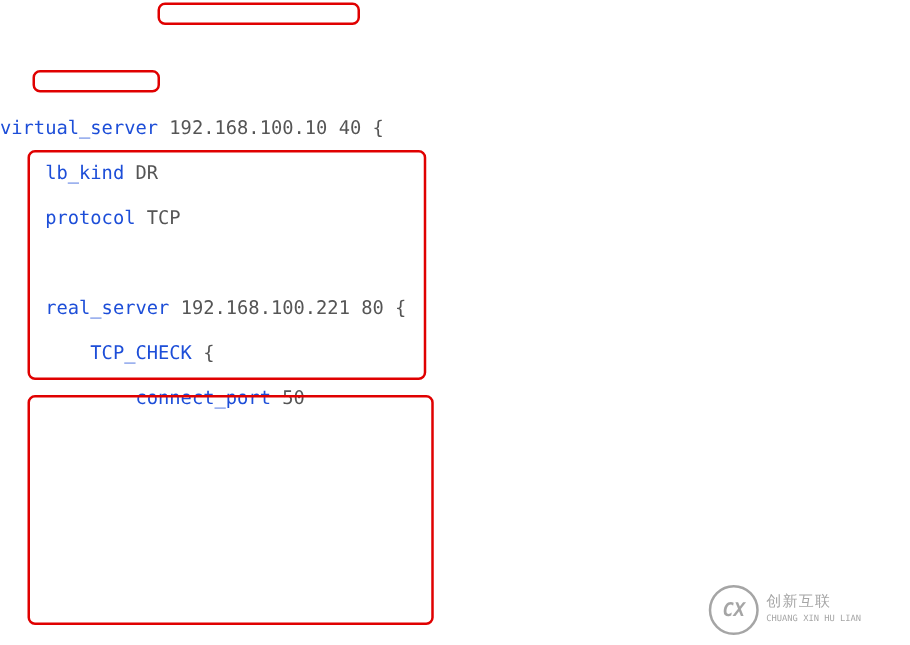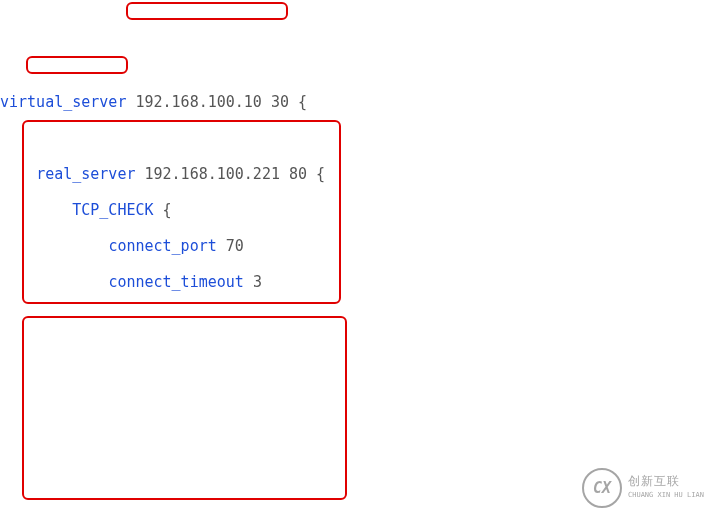--- a/index.html
+++ b/index.html
@@ -36,21 +36,21 @@
     .code-area {
       position: relative;
       padding: 3px 0 0 0;
     }
     .line {
       display: block;
     }
     .watermark {
       position: absolute;
       bottom: 0;
-      right: 1px;
+      right: 16px;
       width: 145px;
       height: 56px;
       display: flex;
       align-items: center;
       font-size: 13px;
       color: #888;
       opacity: 0.75;
     }
     .wm-logo {
       width: 40px;
@@ -74,26 +74,27 @@
       font-size: 12px;
       letter-spacing: 1px;
     }
   </style>
 </head>
 <body>
 
 
 
 <div class="code-area">
-<span class="line"><span class="kw-red">virtual_server</span><span class="txt"> 192.168.100.10 30 </span><span class="txt">{</span></span>
+<span class="line"><span class="kw-red">virtual_server</span><span class="txt"> 192.168.100.10 40 </span><span class="txt">{</span></span>
+<span class="line">    <span class="kw-red">lb_kind</span> <span class="txt">DR</span></span>
+<span class="line">    <span class="kw-red">protocol</span> <span class="txt">TCP</span></span>
 <span class="line"> </span>
 <span class="line">    <span class="kw-red">real_server</span> <span class="txt">192.168.100.221 80</span> <span class="txt">{</span></span>
 <span class="line">        <span class="kw-red">TCP_CHECK</span> <span class="txt">{</span></span>
-<span class="line">            <span class="kw-red">connect_port</span> <span class="num">70</span></span>
-<span class="line">            <span class="kw-red">connect_timeout</span> <span class="num">3</span></span>
+<span class="line">            <span class="kw-red">connect_port</span> <span class="num">50</span></span>
 
 
 
 
 
 
 
 
 
 

